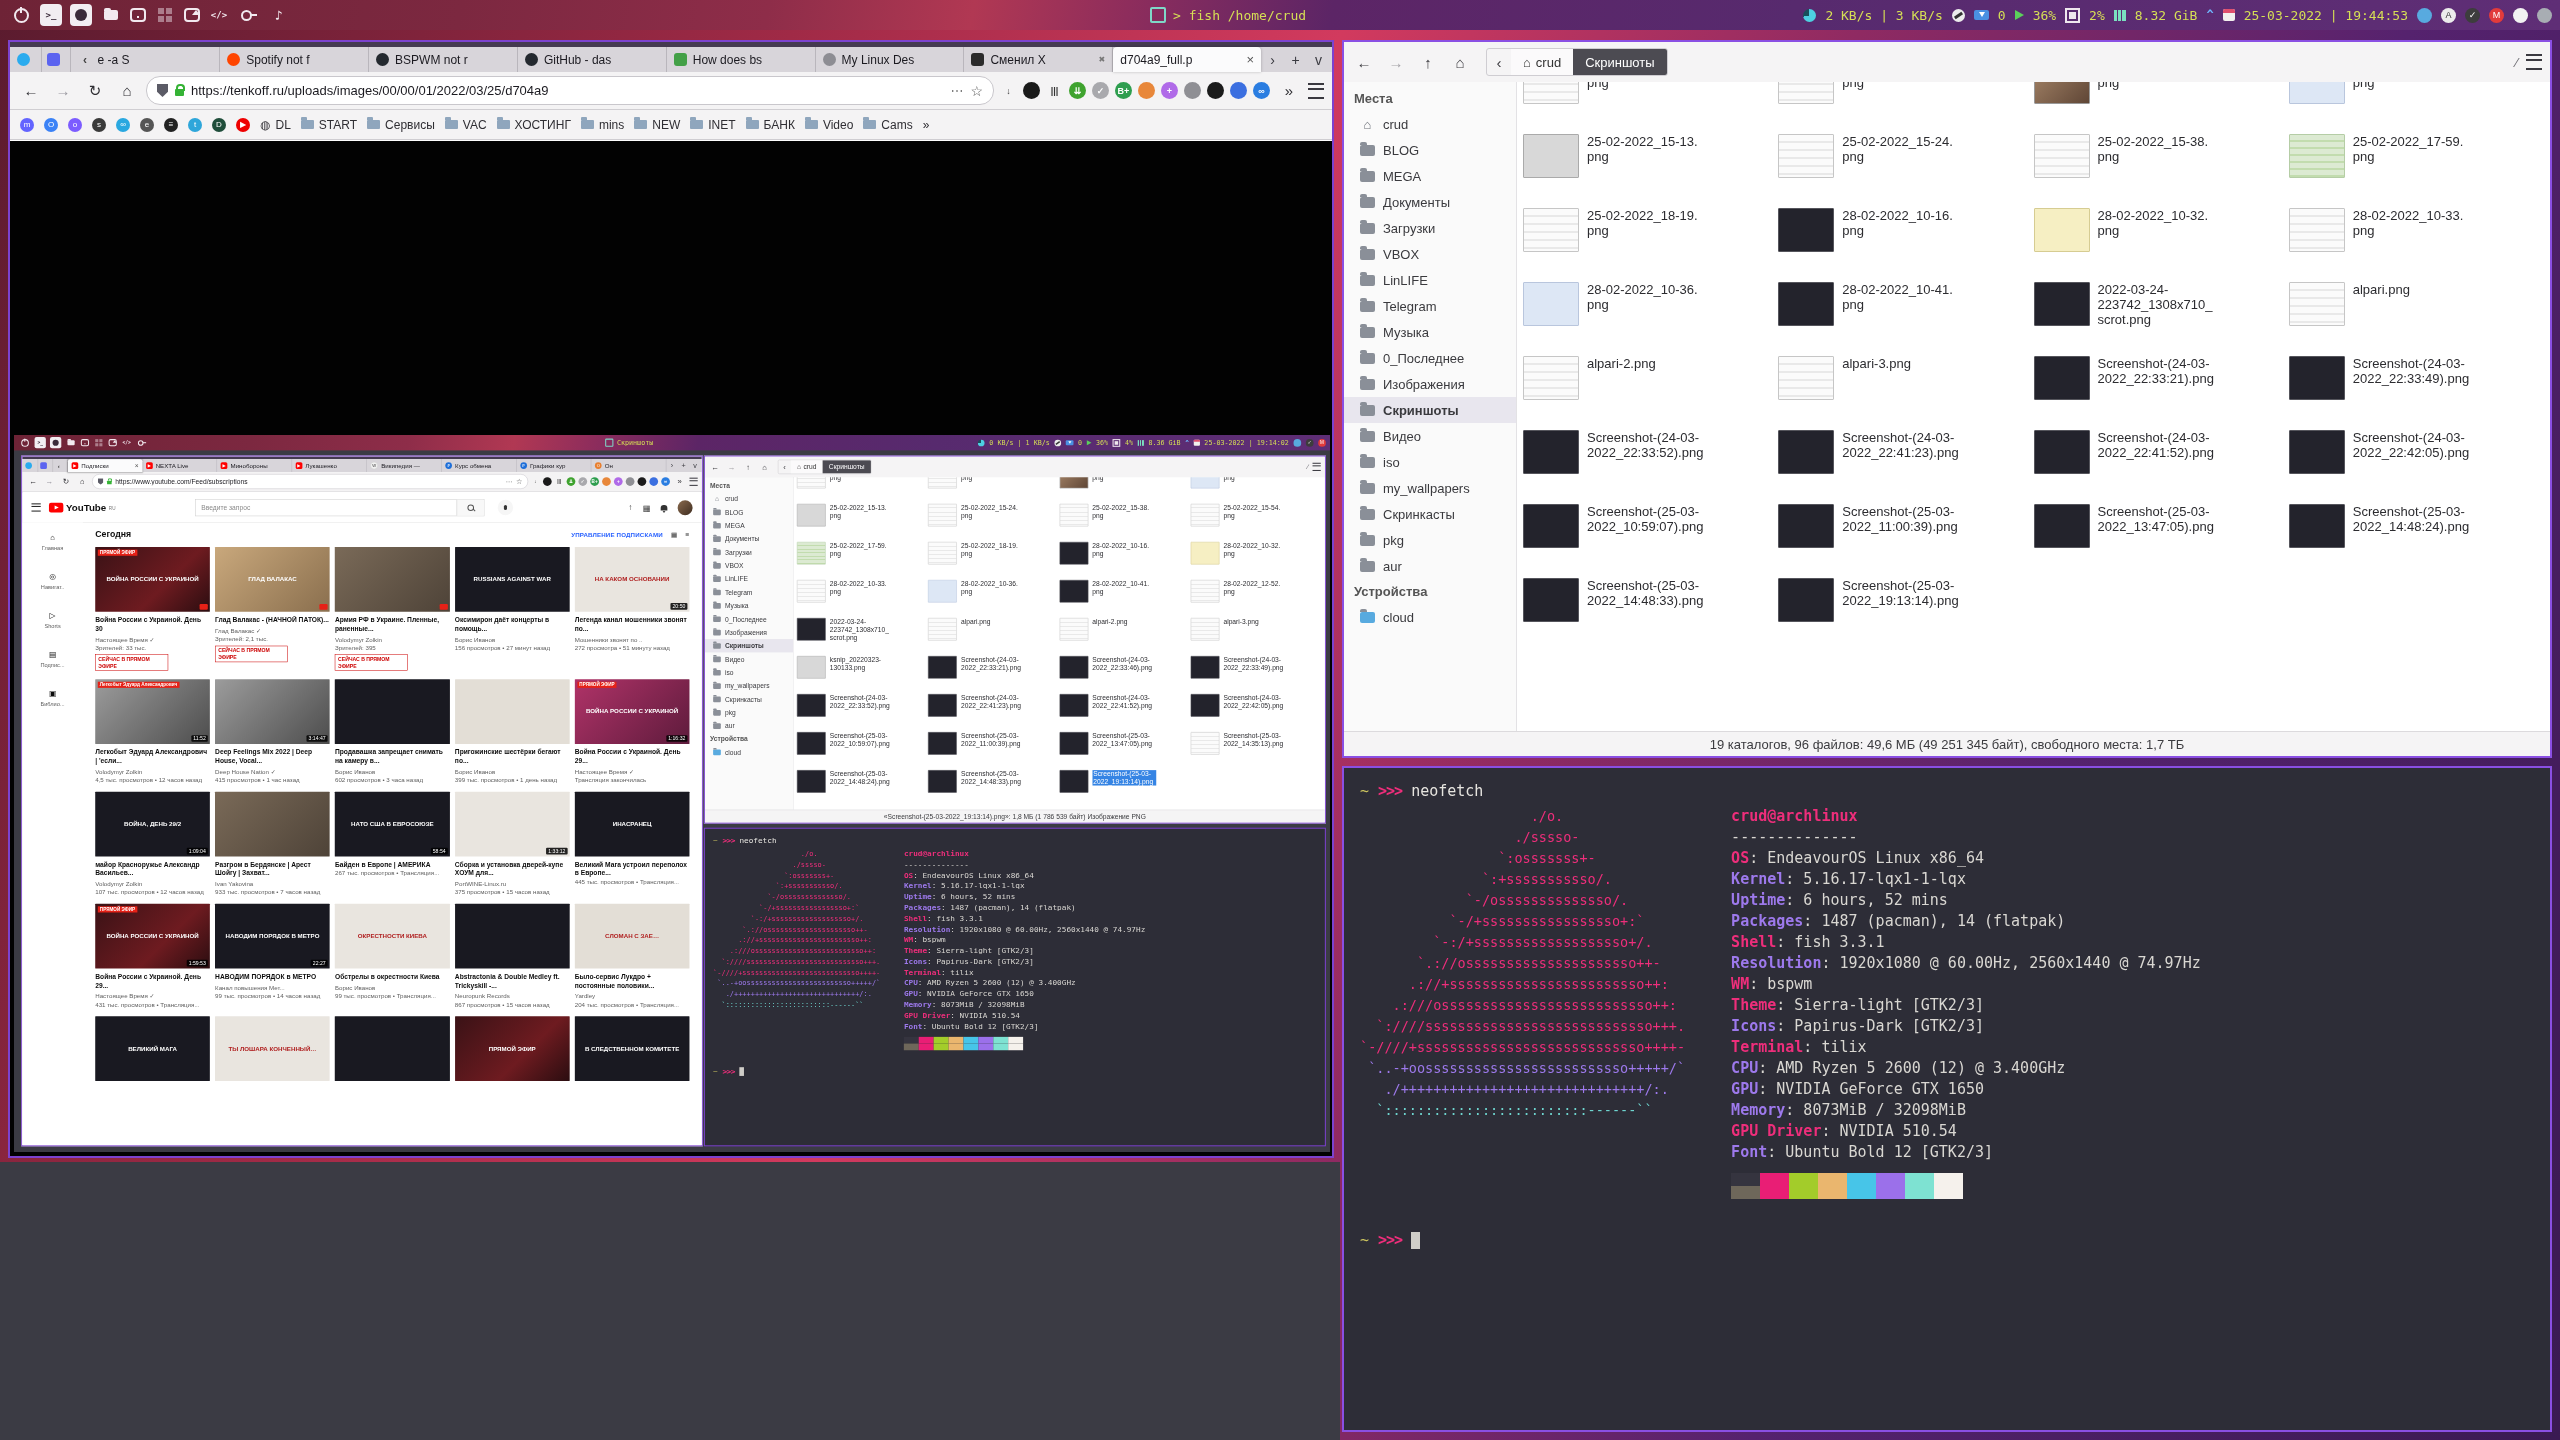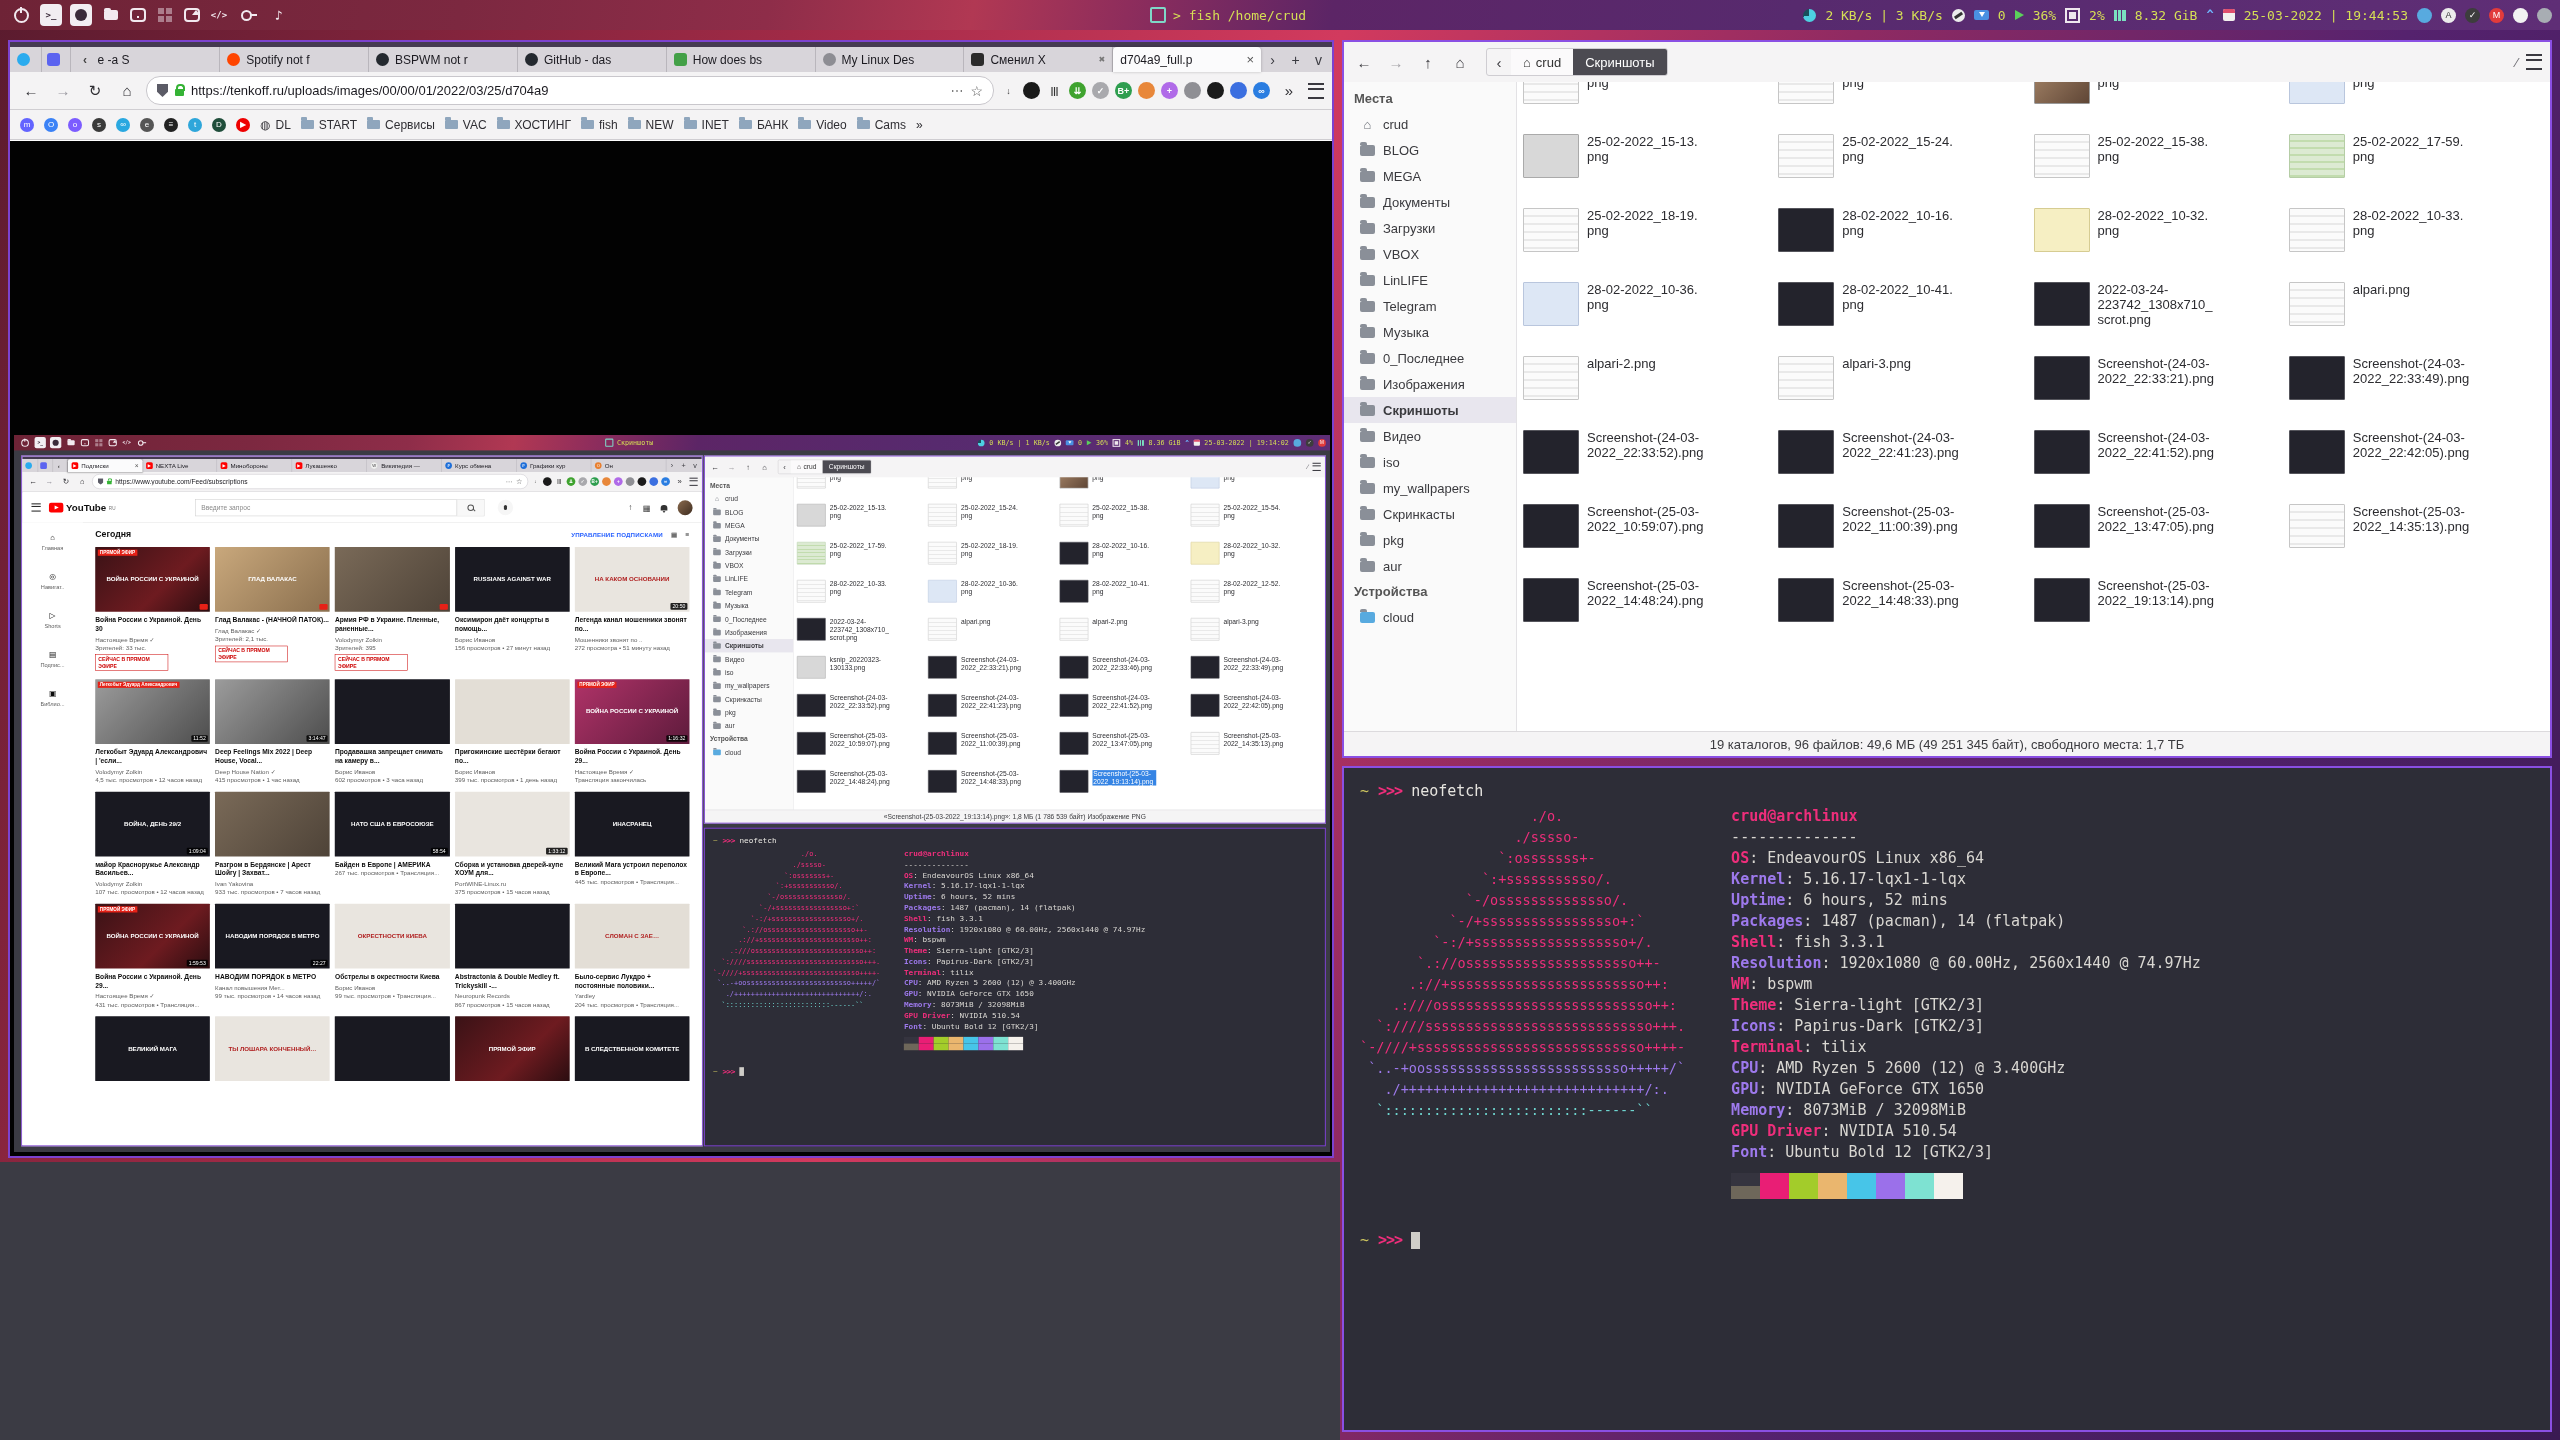--- a/index.html
+++ b/index.html
@@ -326,21 +326,21 @@
           <span class="bmitem">
             <span class="bmfold"></span>
             <span>VAC</span>
           </span>
           <span class="bmitem">
             <span class="bmfold"></span>
             <span>ХОСТИНГ</span>
           </span>
           <span class="bmitem">
             <span class="bmfold"></span>
-            <span>fish</span>
+            <span>mins</span>
           </span>
           <span class="bmitem">
             <span class="bmfold"></span>
             <span>NEW</span>
           </span>
           <span class="bmitem">
             <span class="bmfold"></span>
             <span>INET</span>
           </span>
           <span class="bmitem">
@@ -1227,24 +1227,20 @@
               <div class="fthumb f-dark"></div>
               <div class="fname">Screenshot-<wbr>(<wbr>25-<wbr>03-<wbr>2022_<wbr>10:<wbr>59:<wbr>07).<wbr>png</div>
             </div>
             <div class="fcell">
               <div class="fthumb f-dark"></div>
               <div class="fname">Screenshot-<wbr>(<wbr>25-<wbr>03-<wbr>2022_<wbr>11:<wbr>00:<wbr>39).<wbr>png</div>
             </div>
             <div class="fcell">
               <div class="fthumb f-dark"></div>
               <div class="fname">Screenshot-<wbr>(<wbr>25-<wbr>03-<wbr>2022_<wbr>13:<wbr>47:<wbr>05).<wbr>png</div>
-            </div>
-            <div class="fcell">
-              <div class="fthumb f-light"></div>
-              <div class="fname">Screenshot-<wbr>(<wbr>25-<wbr>03-<wbr>2022_<wbr>14:<wbr>35:<wbr>13).<wbr>png</div>
             </div>
             <div class="fcell">
               <div class="fthumb f-dark"></div>
               <div class="fname">Screenshot-<wbr>(<wbr>25-<wbr>03-<wbr>2022_<wbr>14:<wbr>48:<wbr>24).<wbr>png</div>
             </div>
             <div class="fcell">
               <div class="fthumb f-dark"></div>
               <div class="fname">Screenshot-<wbr>(<wbr>25-<wbr>03-<wbr>2022_<wbr>14:<wbr>48:<wbr>33).<wbr>png</div>
             </div>
             <div class="fcell">

